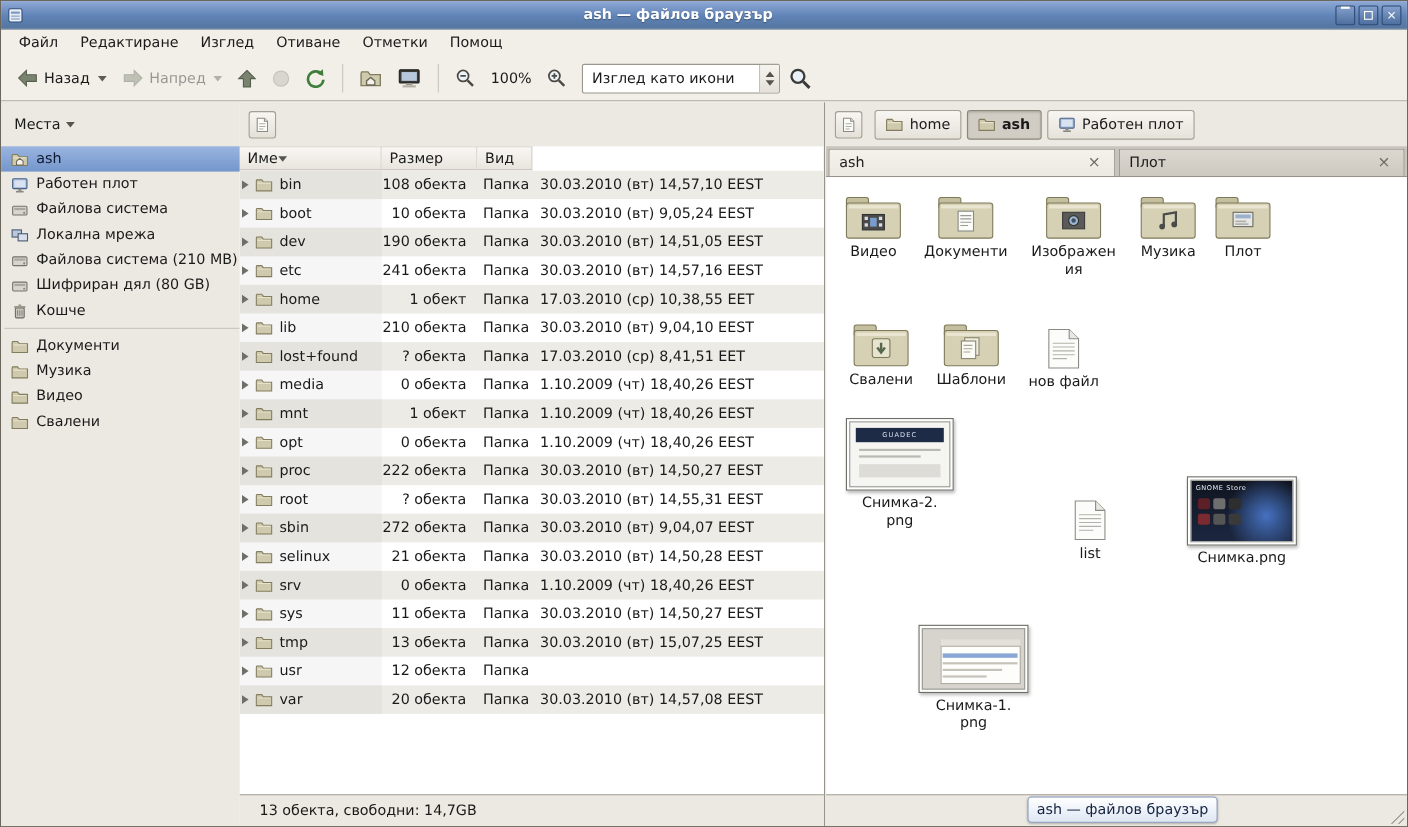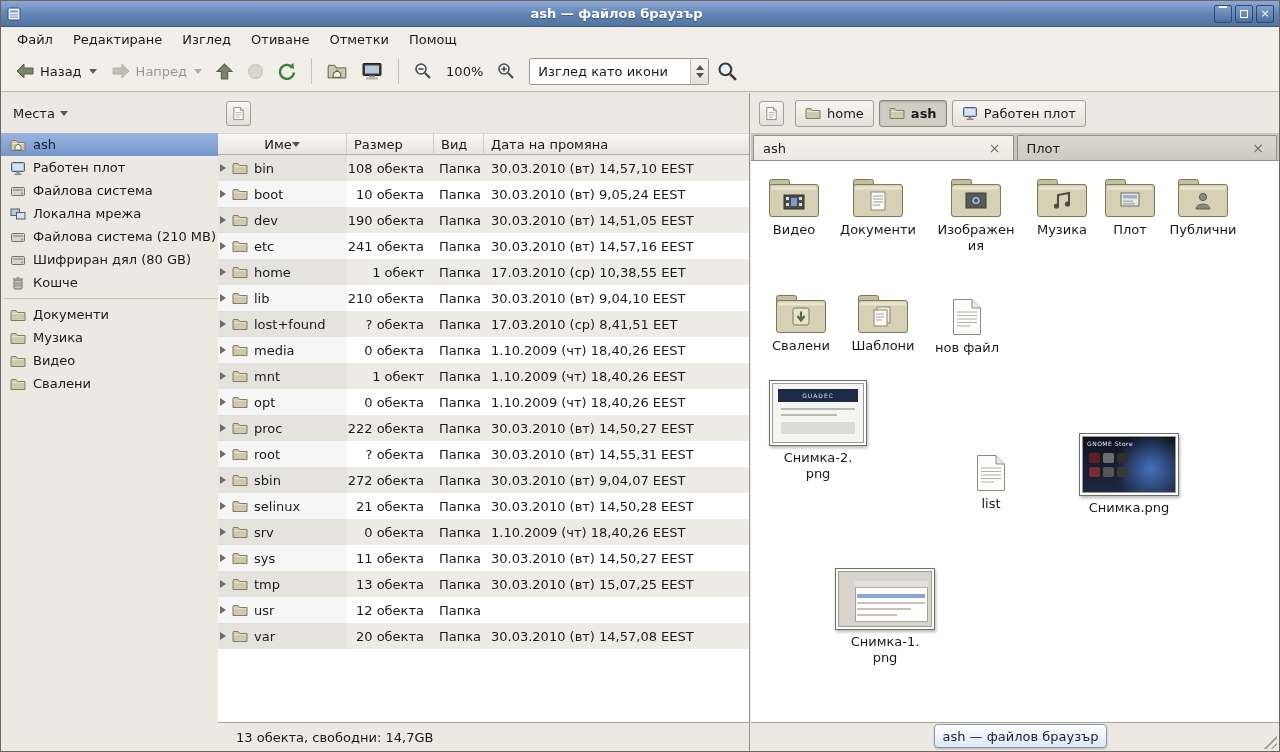--- a/index.html
+++ b/index.html
@@ -40,21 +40,21 @@
   .side-item { height:23px; display:flex; align-items:center; gap:7px; padding:0 6px 0 9px; white-space:nowrap; overflow:hidden; }
   .side-item.selected { background:linear-gradient(#9ab4e0,#7496cb); color:#0d1b33; }
   .side-sep { height:1px; background:#c9c5bc; margin:4px 3px; }
 
   
   .listpane { position:absolute; left:217px; top:0; bottom:0; width:532px; background:#fff; border-right:1px solid #99948b; display:flex; flex-direction:column; }
   .pane-top { height:40px; background:#ece9e2; display:flex; align-items:center; padding:0 8px; gap:6px; flex:none; }
   .mini-btn { width:25px; height:25px; border:1px solid #a39f94; border-radius:3px; background:linear-gradient(#f8f6f2,#e4e0d8); display:flex; align-items:center; justify-content:center; }
   .cols { display:flex; height:22px; flex:none; }
   .col { display:flex; align-items:center; padding:0 7px; background:linear-gradient(#f9f7f3,#e8e5de); border-right:1px solid #cfccc3; border-bottom:1px solid #b3afa5; border-top:1px solid #d9d6cf; }
-  .c-name { width:129px; justify-content:center; }
+  .c-name { width:129px; justify-content:flex-start; }
   .c-size { width:87px; }
   .c-type { width:50px; }
   .c-date { flex:1; border-right:none; }
   .rows { flex:1; overflow:hidden; background:#fff; }
   .row { display:flex; height:26px; align-items:stretch; }
   .row:nth-child(odd) { background:#edebe5; }
   .cell { display:flex; align-items:center; }
   .cell-name { width:129px; gap:6px; padding-left:2px; background:rgba(94,88,70,0.05); }
   .expander { width:0; height:0; border-top:4px solid transparent; border-bottom:4px solid transparent; border-left:6px solid #6f6f68; flex:none; }
   .cell-size { width:87px; justify-content:flex-end; padding-right:10px; }
@@ -370,23 +370,20 @@
           <div class="col c-name">
             <span>Име</span>
             <span class="down-tri"></span>
           </div>
           <div class="col c-size">
             <span>Размер</span>
           </div>
           <div class="col c-type">
             <span>Вид</span>
           </div>
-          <div class="col c-date">
-            <span>Дата на промяна</span>
-          </div>
         </div>
       <div class="rows" id="rows">
           <div class="row">
             <div class="cell cell-name">
               <span class="expander"></span>
               <span class="icon" style="width:16px;height:16px">
                 <svg viewBox="0 0 16 16" width="100%" height="100%">
                   <path d="M1 4.5 L1 13.5 L15 13.5 L15 5.5 L7.5 5.5 L6 3.5 L1.5 3.5 Z" fill="#cfcaae" stroke="#827d5f"></path>
                   <path d="M2 6.5 H14" stroke="#e6e2cb" stroke-width="1"></path>
                 </svg>
@@ -798,34 +795,20 @@
                   <rect x="3.5" y="10.5" width="45" height="3" fill="#e9e5d0"></rect>
                   <rect x="17" y="17" width="18" height="13" fill="#e8e8e4" stroke="#6a6a66"></rect>
                   <rect x="19" y="19" width="14" height="3.5" fill="#9ab0cc"></rect>
                   <rect x="19" y="24.5" width="10" height="1.5" fill="#b0b0aa"></rect>
                   <rect x="19" y="27" width="12" height="1.5" fill="#b0b0aa"></rect>
                 </svg>
               </span>
             </span>
             <div class="item-label">Плот</div>
           </div>
-          <div class="fitem" style="left: 411px; top: 13px; width: 82px;">
-            <span class="ic" style="height:44px">
-              <span class="icon" style="width:52px;height:42px">
-                <svg viewBox="0 0 52 42" width="100%" height="100%">
-                  <rect x="1.5" y="3.5" width="20" height="10" rx="2" fill="#c4bf9f" stroke="#7e7959"></rect>
-                  <rect x="1.5" y="8.5" width="49" height="32" rx="2.5" fill="#d6d1b4" stroke="#7e7959"></rect>
-                  <rect x="3.5" y="10.5" width="45" height="3" fill="#e9e5d0"></rect>
-                  <circle cx="26" cy="21" r="3.6" fill="#8a8a84" stroke="#5a5a54"></circle>
-                  <path d="M19 33 C19 26.5 33 26.5 33 33 Z" fill="#8a8a84" stroke="#5a5a54"></path>
-                </svg>
-              </span>
-            </span>
-            <div class="item-label">Публични</div>
-          </div>
           <div class="fitem" style="left: 9px; top: 129px; width: 82px;">
             <span class="ic" style="height:44px">
               <span class="icon" style="width:52px;height:42px">
                 <svg viewBox="0 0 52 42" width="100%" height="100%">
                   <rect x="1.5" y="3.5" width="20" height="10" rx="2" fill="#c4bf9f" stroke="#7e7959"></rect>
                   <rect x="1.5" y="8.5" width="49" height="32" rx="2.5" fill="#d6d1b4" stroke="#7e7959"></rect>
                   <rect x="3.5" y="10.5" width="45" height="3" fill="#e9e5d0"></rect>
                   <rect x="18" y="16" width="16" height="17" rx="2" fill="#e6e3cf" stroke="#7e7959"></rect>
                   <path d="M26 19.5 V26.5 M22.5 24 L26 28.5 L29.5 24" stroke="#55694a" stroke-width="2.2" fill="none"></path>
                 </svg>

